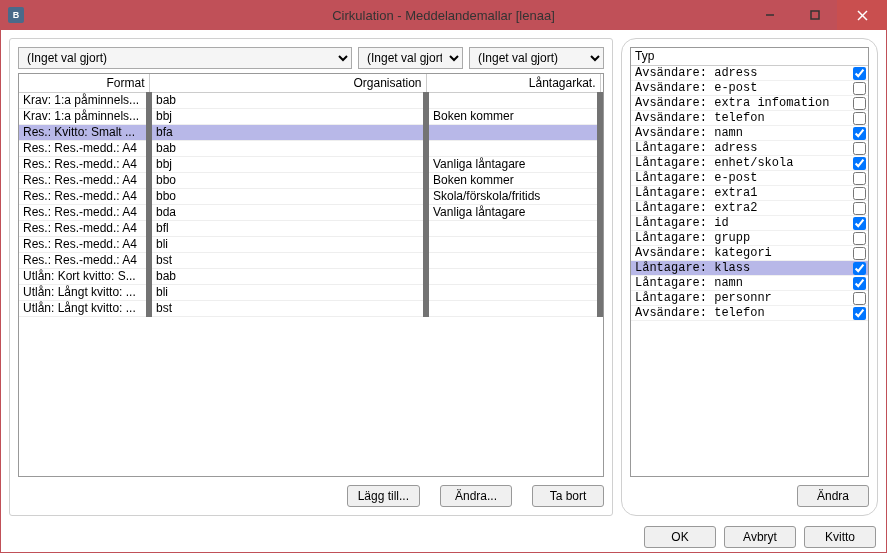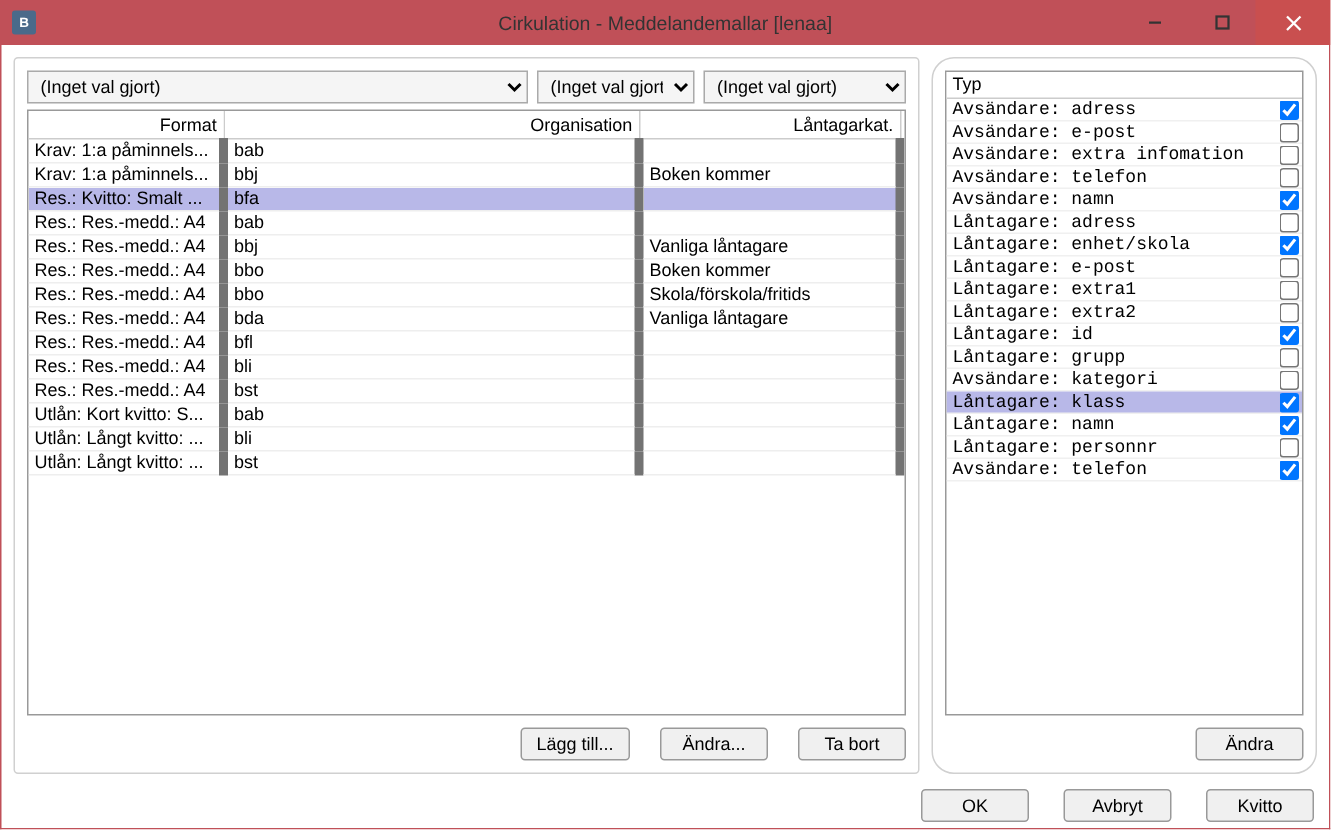--- a/index.html
+++ b/index.html
@@ -30,21 +30,21 @@
 .col-org { width: auto; }
 .col-lant { width: 174px; }
 .typ-header { font-weight: normal; padding: 1px 4px; border-bottom: 1px solid #ccc; background: #fff; position: sticky; top: 0; height: 18px; }
 .typ-list { display: flex; flex-direction: column; }
 .typ-row { display: flex; align-items: center; height: 15px; line-height: 15px; padding-left: 4px; border-bottom: 1px solid #f0f0f0; }
 .typ-row.selected { background: #b8b8e8; }
 .typ-row span { flex: 1; font-family: Liberation Mono, monospace; }
 .typ-chk { width: 13px; height: 13px; margin-right: 2px; }
 .btnrow { display: flex; justify-content: flex-end; gap: 20px; margin-top: 8px; }
 .btn { min-width: 72px; height: 22px; border: 1px solid #999; background: #f0f0f0; border-radius: 3px; font-size: 12px; padding: 0 10px; cursor: pointer; }
-.footer { display: flex; justify-content: flex-end; gap: 23px; margin-top: 10px; padding-right: 2px; }
+.footer { display: flex; justify-content: flex-end; gap: 8px; margin-top: 10px; padding-right: 2px; }
 </style>
 </head>
 <body>
 
 <div class="titlebar">
   <div class="titlebar-icon">B</div>
   <div class="titlebar-title">Cirkulation - Meddelandemallar [lenaa]</div>
   <div class="window-controls">
     <div class="wc-btn">
         <svg width="10" height="10">

